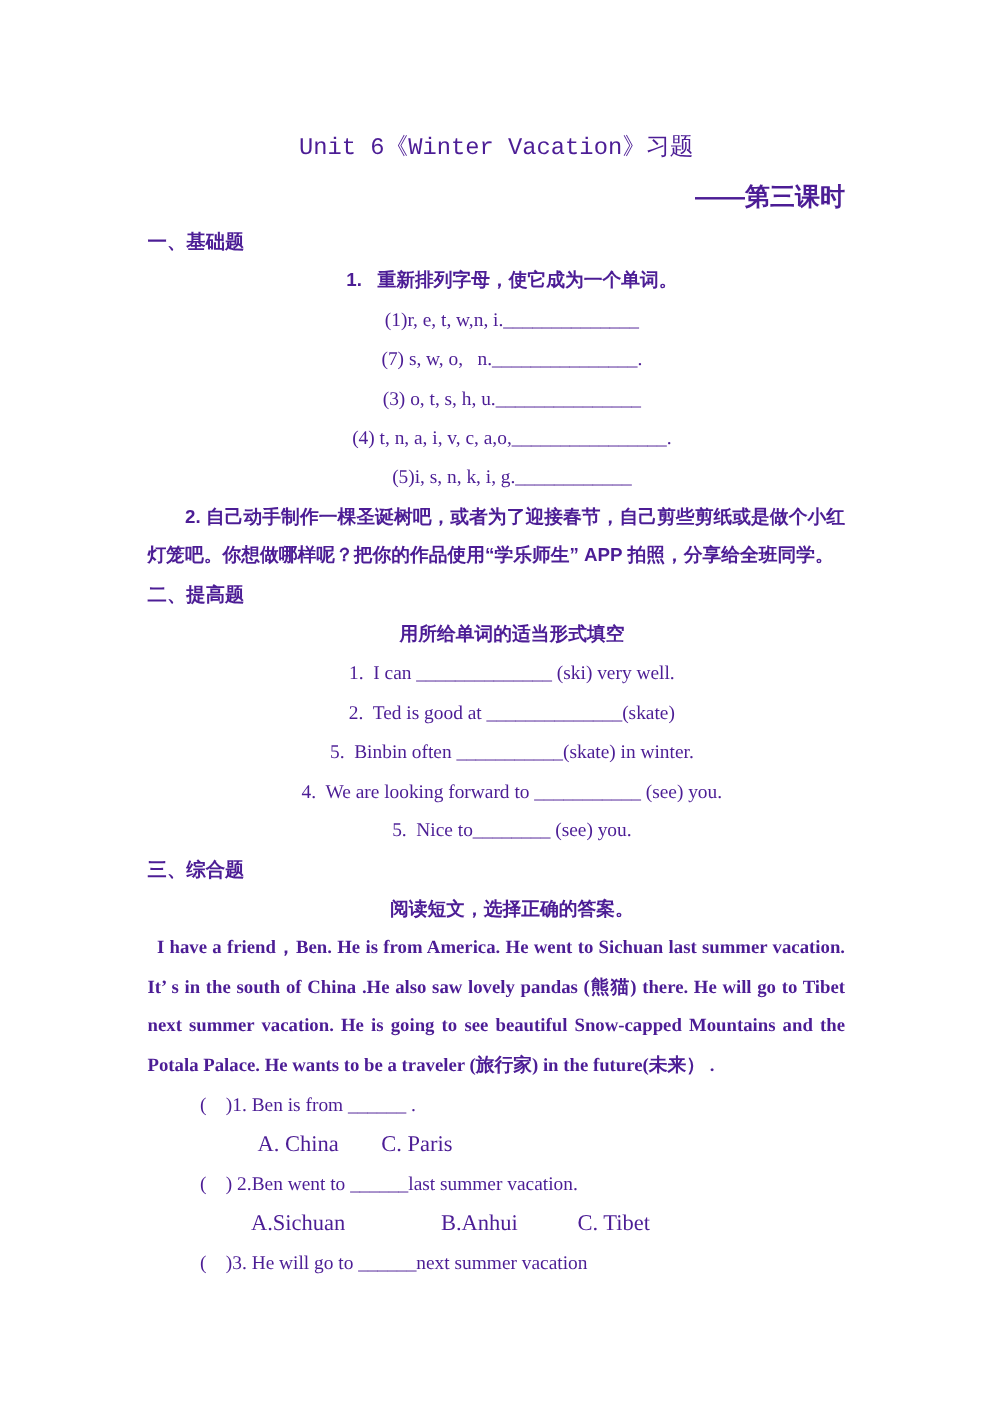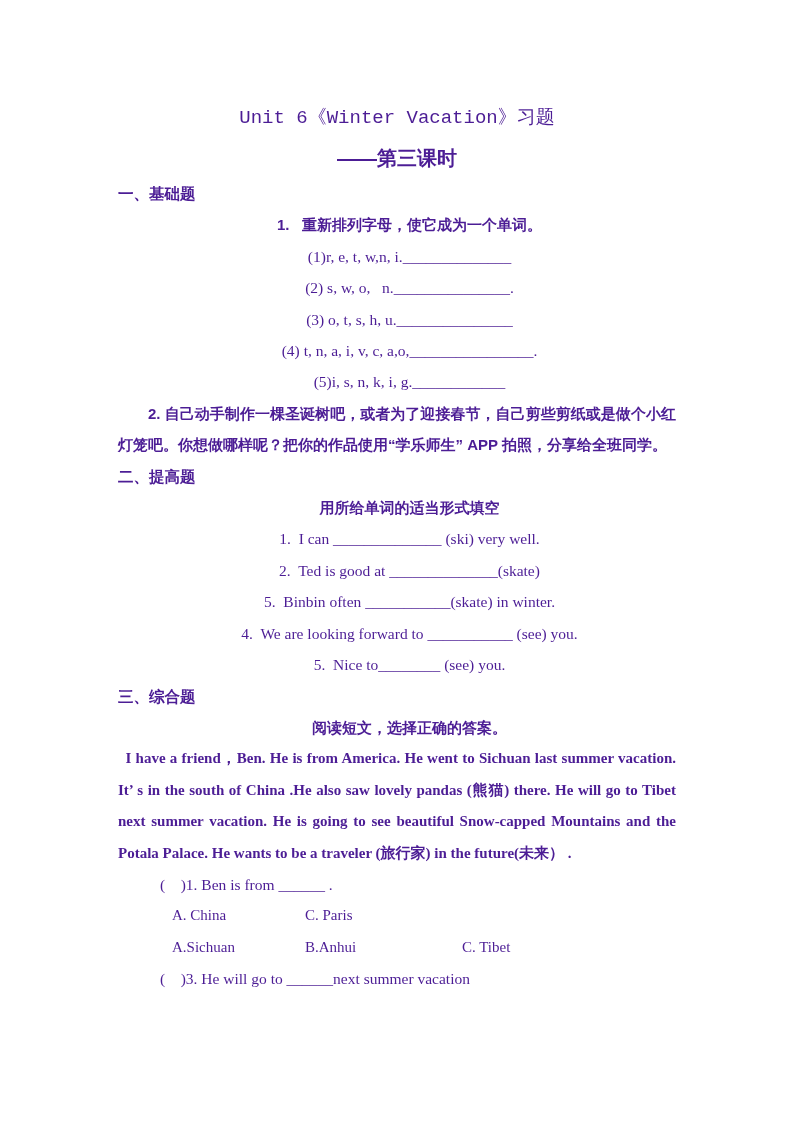--- a/index.html
+++ b/index.html
@@ -22,21 +22,21 @@
     line-height: 40px;
     text-align: center;
     white-space: pre-wrap;
   }
   .subtitle {
     margin: 0;
     font-family: "Liberation Sans", "DejaVu Sans", sans-serif;
     font-weight: bold;
     font-size: 20px;
     line-height: 40px;
-    text-align: center;
+    text-align: right;
     white-space: pre-wrap;
   }
   .line {
     font-size: 15.5px;
     line-height: 31.4px;
     white-space: pre-wrap;
   }
   .cn-bold {
     font-family: "Liberation Sans", "DejaVu Sans", sans-serif;
     font-weight: bold;
@@ -60,39 +60,40 @@
   }
   .para.q2 {
     font-family: "Liberation Sans", "DejaVu Sans", sans-serif;
     font-weight: bold;
     text-indent: 2em;
   }
   .para.passage { text-indent: 0.5em; }
   .opts {
     display: flex;
     padding-left: 54px;
-    font-size: 15px;
+    font-size: 18px;
     line-height: 31.4px;
     white-space: pre-wrap;
+    text-align: center;
   }
   .opt-a { display: inline-block; width: 133px; }
   .opt-b { display: inline-block; width: 157px; }
 </style>
 </head>
 <body>
 
 <div class="page">
 
   <h1 class="title">Unit 6《Winter Vacation》习题</h1>
   <h2 class="subtitle">——第三课时</h2>
 
   <div class="sec-heading">一、基础题</div>
   <div class="line cn-bold indent1">1.   重新排列字母，使它成为一个单词。</div>
   <div class="line indent1">(1)r, e, t, w,n, i.______________</div>
-  <div class="line indent1">(2) s, w, o,   n._______________.</div>
+  <div class="line indent1">(7) s, w, o,   n._______________.</div>
   <div class="line indent1">(3) o, t, s, h, u._______________</div>
   <div class="line indent1">(4) t, n, a, i, v, c, a,o,________________.</div>
   <div class="line indent1">(5)i, s, n, k, i, g.____________</div>
   <p class="para q2">2. 自己动手制作一棵圣诞树吧，或者为了迎接春节，自己剪些剪纸或是做个小红灯笼吧。你想做哪样呢？把你的作品使用“学乐师生” APP 拍照，分享给全班同学。</p>
 
   <div class="sec-heading">二、提高题</div>
   <div class="line cn-bold indent1">用所给单词的适当形式填空</div>
   <div class="line indent1">1.  I can ______________ (ski) very well.</div>
   <div class="line indent1">2.  Ted is good at ______________(skate)</div>
   <div class="line indent1">5.  Binbin often ___________(skate) in winter.</div>
@@ -102,20 +103,21 @@
   <div class="sec-heading">三、综合题</div>
   <div class="line cn-bold indent1">阅读短文，选择正确的答案。</div>
   <p class="para passage">I have a friend，Ben. He is from America. He went to Sichuan last summer vacation.  It’ s in the south of China .He also saw lovely pandas (熊猫) there. He will go to Tibet next summer vacation. He is going to see beautiful Snow-capped Mountains and the Potala Palace. He wants to be a traveler (旅行家) in the future(未来） .</p>
 
   <div class="line indent2">(    )1. Ben is from ______ .</div>
   <div class="opts">
     <span class="opt-a">A. China</span>
     <span class="opt-c">C. Paris</span>
   </div>
 
+  <div class="line indent2">(    ) 2.Ben went to ______last summer vacation.</div>
   <div class="opts">
     <span class="opt-a">A.Sichuan</span>
     <span class="opt-b">B.Anhui</span>
     <span class="opt-c">C. Tibet</span>
   </div>
 
   <div class="line indent2">(    )3. He will go to ______next summer vacation</div>
 
 </div>
 

